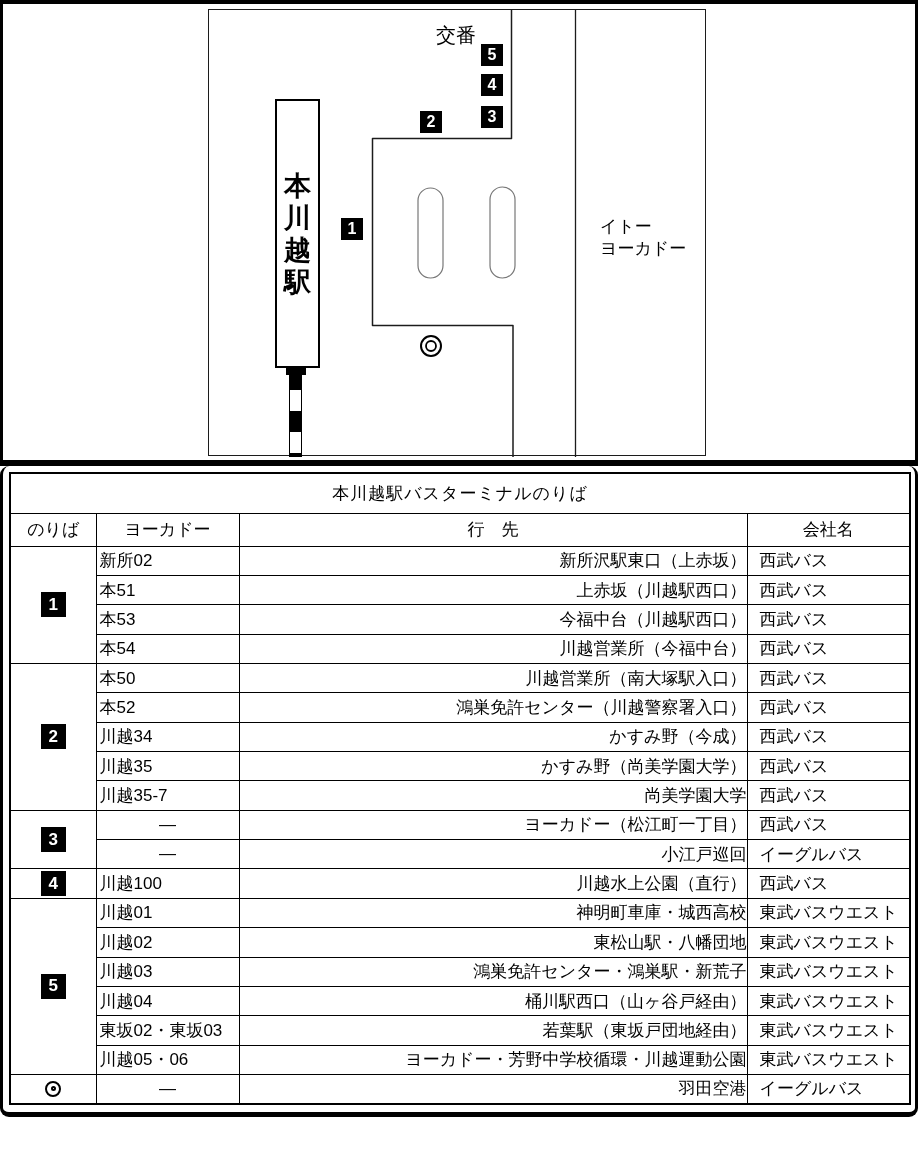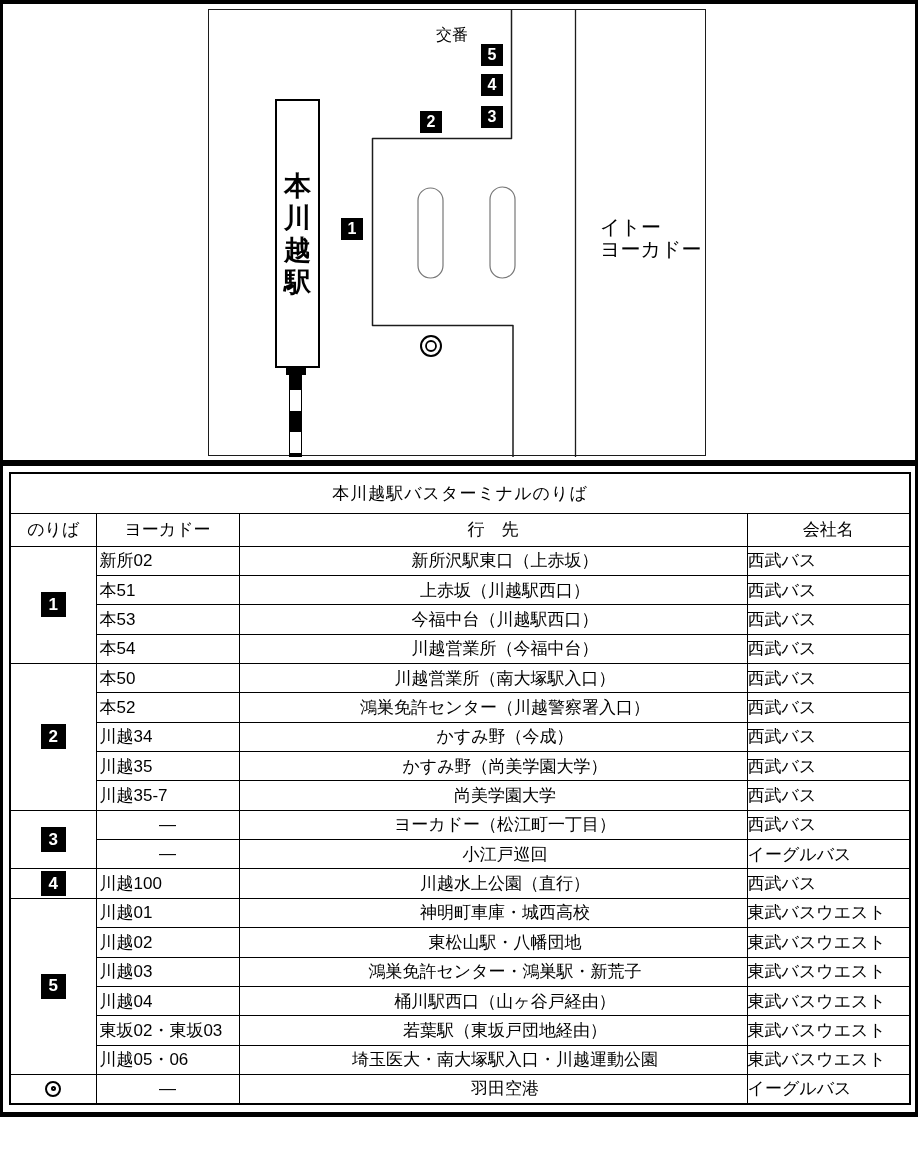--- a/index.html
+++ b/index.html
@@ -37,45 +37,45 @@
     position:absolute; left:80px; top:358px; width:13px; height:89px;
     border:1px solid #000;
     background:repeating-linear-gradient(to bottom,#000 0 21px,#fff 21px 42px);
   }
 
   .map-stop {
     position:absolute; width:22px; height:22px; background:#000; color:#fff;
     font-size:16px; font-weight:bold;
     display:flex; align-items:center; justify-content:center;
   }
-  .map-label { position:absolute; font-size:20px; line-height:22px; white-space:nowrap; }
-  .label-koban { font-size:16px; }
+  .map-label { position:absolute; font-size:17px; line-height:22px; white-space:nowrap; }
+  .label-koban { font-size:20px; }
 
   
   .table-section {
     position:absolute; left:0; top:466px; width:918px; height:651px;
     background:#fff;
-    border-left:3px solid #000; border-right:3px solid #000; border-bottom:5px solid #000;
+    border-left:3px solid #000; border-right:3px solid #000; border-bottom:5px solid #000;border-radius:9px;
   }
   table.bus-table {
     position:absolute; left:6px; top:6px;
     width:900px; height:633px;
     border-collapse:collapse; table-layout:fixed; background:#fff;
   }
   .bus-table td, .bus-table th { border:1.5px solid #000; font-size:17px; font-weight:normal; padding:0; }
   .bus-table { border:2px solid #000; }
   .title-cell {
     height:40px; text-align:center; vertical-align:middle;
     font-size:33px; font-weight:800; letter-spacing:1px;
   }
   .bus-table th { height:33px; text-align:center; vertical-align:middle; }
   .bus-table tbody td { height:29px; vertical-align:middle; }
   td[data-name="route-cell"]       { text-align:left; padding-left:3px; }
-  td[data-name="destination-cell"] { text-align:center; padding-left:24px; }
-  td[data-name="company-cell"]     { text-align:left; padding-left:0; }
+  td[data-name="destination-cell"] { text-align:right; padding-left:24px; }
+  td[data-name="company-cell"]     { text-align:left; padding-left:12px; }
   td.dash { text-align:center; padding-left:0; }
   td[data-name="platform-cell"] { text-align:center; vertical-align:middle; }
 
   .psquare {
     width:25px; height:25px; background:#000; color:#fff;
     font-size:17px; font-weight:bold;
     display:flex; align-items:center; justify-content:center; margin:0 auto;
   }
   .dcircle {
     width:16px; height:16px; border:2.5px solid #000; border-radius:50%;
@@ -237,21 +237,21 @@
           <td data-name="destination-cell">桶川駅西口（山ヶ谷戸経由）</td>
           <td data-name="company-cell">東武バスウエスト</td>
         </tr>
         <tr data-name="table-row">
           <td data-name="route-cell">東坂02・東坂03</td>
           <td data-name="destination-cell">若葉駅（東坂戸団地経由）</td>
           <td data-name="company-cell">東武バスウエスト</td>
         </tr>
         <tr data-name="table-row">
           <td data-name="route-cell">川越05・06</td>
-          <td data-name="destination-cell">埼玉医大・南大塚駅入口・川越運動公園</td>
+          <td data-name="destination-cell">ヨーカドー・芳野中学校循環・川越運動公園</td>
           <td data-name="company-cell">東武バスウエスト</td>
         </tr>
         <tr data-name="table-row">
           <td rowspan="1" data-name="platform-cell">
             <div class="dcircle" data-name="rotary-stop-icon">
               <div class="dcircle-inner" data-name="rotary-stop-icon-inner"></div>
             </div>
           </td>
           <td data-name="route-cell" class="dash">—</td>
           <td data-name="destination-cell">羽田空港</td>

